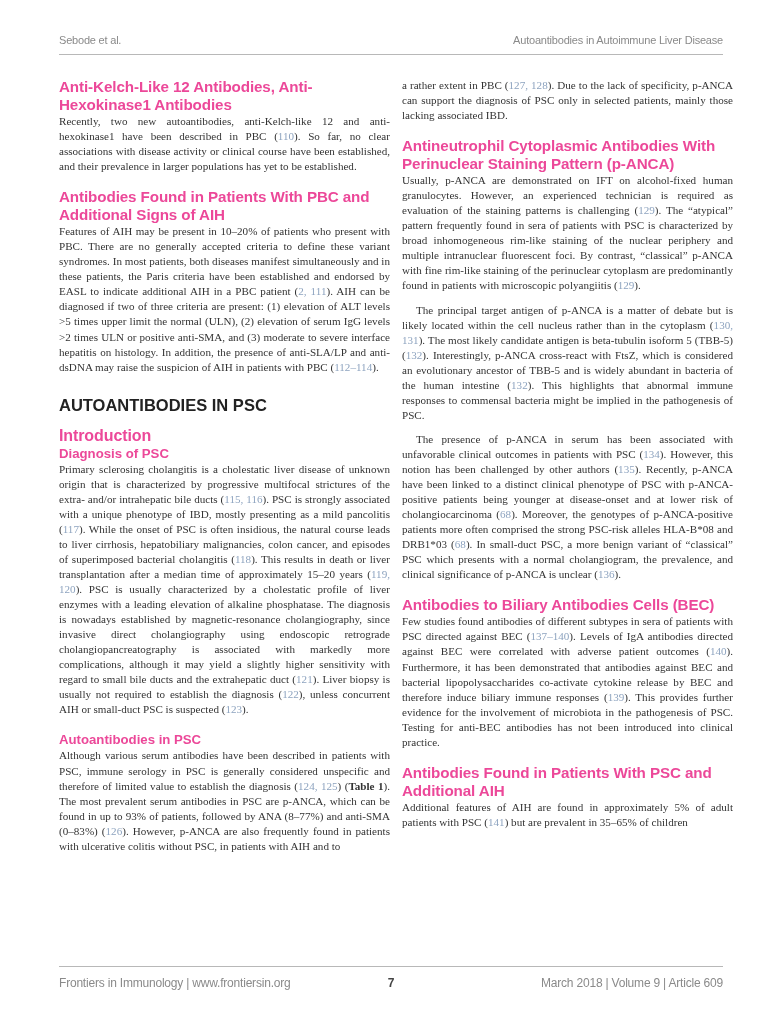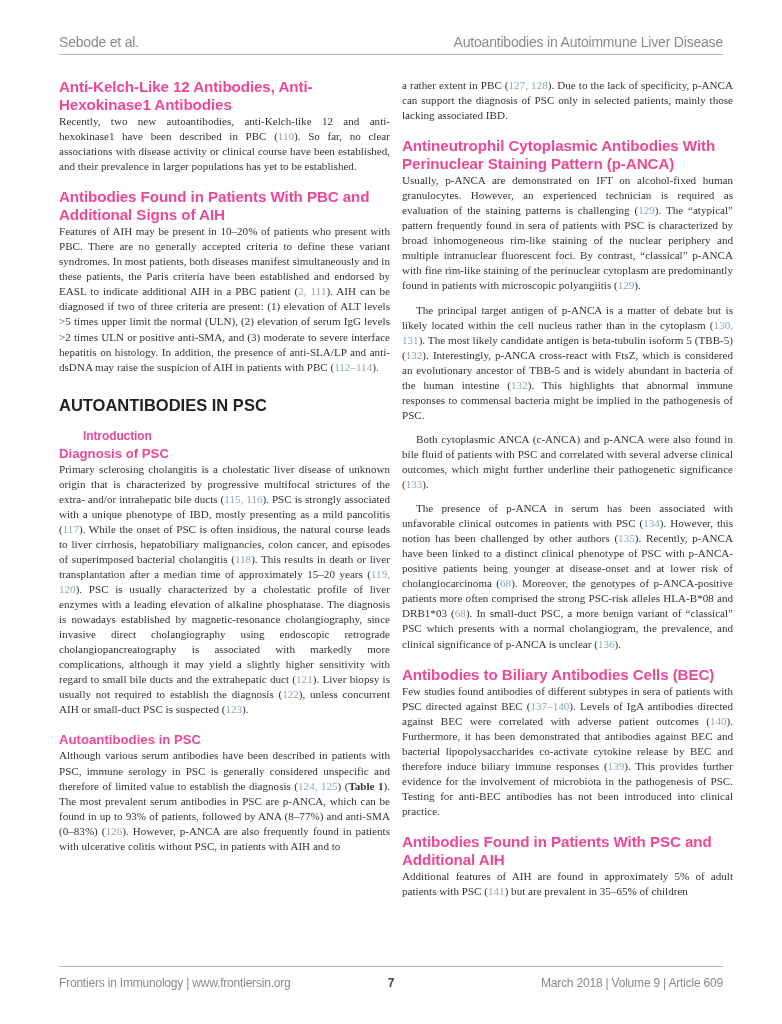--- a/index.html
+++ b/index.html
@@ -1,18 +1,18 @@
 <!DOCTYPE html>
 <html><head>
 <meta charset="utf-8">
 <style>
   html, body { margin:0; padding:0; background:#ffffff; }
   body { width:782px; height:1024px; position:relative; overflow:hidden; color:#2a2a2a; }
   .running-head { position:absolute; left:59px; right:59px; top:34px; height:20px;
-    font-family:"Liberation Sans", sans-serif; font-size:14px; color:#8a8a8a; letter-spacing:-0.2px; }
+    font-family:"Liberation Sans", sans-serif; font-size:11px; color:#8a8a8a; letter-spacing:-0.2px; }
   .running-head .l { position:absolute; left:0; top:0; }
   .running-head .r { position:absolute; right:0; top:0; }
   .rule { position:absolute; left:59px; right:59px; height:1px; background:#b8b8b8; }
   .col { position:absolute; top:78px; width:331px; font-family:"Liberation Serif", serif;
     font-size:11.1px; line-height:15.05px; color:#333; }
   .col.left { left:59px; }
   .col.right { left:402px; }
   .col p { margin:0; text-align:justify; hyphens:manual; }
   .col p.indent { text-indent:14px;margin-top:9px; }
   .h2 { font-family:"Liberation Sans", sans-serif; font-weight:bold; font-size:15.2px; line-height:18px;
@@ -45,21 +45,21 @@
   <div class="gap"></div>
 
   <h2 class="h2">Antibodies Found in Patients With PBC and Additional Signs of AIH</h2>
   <p>
     <span>Features of AIH may be present in 10–20% of patients who present with PBC. There are no generally accepted criteria to define these variant syndromes. In most patients, both diseases manifest simultaneously and in these patients, the Paris criteria have been established and endorsed by EASL to indicate additional AIH in a PBC patient (</span><a class="ref">2, 111</a><span>). AIH can be diagnosed if two of three criteria are present: (1) elevation of ALT levels &gt;5 times upper limit the normal (ULN), (2) elevation of serum IgG levels &gt;2 times ULN or positive anti-SMA, and (3) moderate to severe interface hepatitis on histology. In addition, the presence of anti-SLA/LP and anti-dsDNA may raise the suspicion of AIH in patients with PBC (</span><a class="ref">112–114</a><span>).</span>
   </p>
   <div class="gap" style="height:20px;"></div>
 
   <h1 class="h1">AUTOANTIBODIES IN PSC</h1>
   <div class="gap" style="height:12px;"></div>
-  <h2 class="h2" style="font-size:12px;margin-left:24px;">Introduction</h2>
+  <h2 class="h2" style="font-size:16px;">Introduction</h2>
   <h3 class="h3">Diagnosis of PSC</h3>
   <p>
     <span>Primary sclerosing cholangitis is a cholestatic liver disease of unknown origin that is characterized by progressive multifocal strictures of the extra- and/or intrahepatic bile ducts (</span><a class="ref">115, 116</a><span>). PSC is strongly associated with a unique phenotype of IBD, mostly presenting as a mild pancolitis (</span><a class="ref">117</a><span>). While the onset of PSC is often insidious, the natural course leads to liver cirrhosis, hepatobiliary malignancies, colon cancer, and episodes of superimposed bacterial cholangitis (</span><a class="ref">118</a><span>). This results in death or liver transplantation after a median time of approximately 15–20 years (</span><a class="ref">119, 120</a><span>). PSC is usually characterized by a cholestatic profile of liver enzymes with a leading elevation of alkaline phosphatase. The diagnosis is nowadays established by magnetic-resonance cholangiography, since invasive direct cholangiography using endoscopic retrograde cholangiopancreatography is associated with markedly more complications, although it may yield a slightly higher sensitivity with regard to small bile ducts and the extrahepatic duct (</span><a class="ref">121</a><span>). Liver biopsy is usually not required to establish the diagnosis (</span><a class="ref">122</a><span>), unless concurrent AIH or small-duct PSC is suspected (</span><a class="ref">123</a><span>).</span>
   </p>
   <div class="gap"></div>
 
   <h3 class="h3">Autoantibodies in PSC</h3>
   <p>
     <span>Although various serum antibodies have been described in patients with PSC, immune serology in PSC is generally considered unspecific and therefore of limited value to establish the diagnosis (</span><a class="ref">124, 125</a><span>) (</span><b>Table 1</b><span>). The most prevalent serum antibodies in PSC are p-ANCA, which can be found in up to 93% of patients, followed by ANA (8–77%) and anti-SMA (0–83%) (</span><a class="ref">126</a><span>). However, p-ANCA are also frequently found in patients with ulcerative colitis without PSC, in patients with AIH and to</span>
   </p>
@@ -72,23 +72,20 @@
   <div class="gap"></div>
 
   <h2 class="h2">Antineutrophil Cytoplasmic Antibodies With Perinuclear Staining Pattern (p-ANCA)</h2>
   <p>
     <span>Usually, p-ANCA are demonstrated on IFT on alcohol-fixed human granulocytes. However, an experienced technician is required as evaluation of the staining patterns is challenging (</span><a class="ref">129</a><span>). The “atypical” pattern frequently found in sera of patients with PSC is characterized by broad inhomogeneous rim-like staining of the nuclear periphery and multiple intranuclear fluorescent foci. By contrast, “classical” p-ANCA with fine rim-like staining of the perinuclear cytoplasm are predominantly found in patients with microscopic polyangiitis (</span><a class="ref">129</a><span>).</span>
   </p>
   <p class="indent">
     <span>The principal target antigen of p-ANCA is a matter of debate but is likely located within the cell nucleus rather than in the cytoplasm (</span><a class="ref">130, 131</a><span>). The most likely candidate antigen is beta-tubulin isoform 5 (TBB-5) (</span><a class="ref">132</a><span>). Interestingly, p-ANCA cross-react with FtsZ, which is considered an evolutionary ancestor of TBB-5 and is widely abundant in bacteria of the human intestine (</span><a class="ref">132</a><span>). This highlights that abnormal immune responses to commensal bacteria might be implied in the pathogenesis of PSC.</span>
   </p>
   <p class="indent">
-    <span>Both cytoplasmic ANCA (c-ANCA) and p-ANCA were also found in bile fluid of patients with PSC and correlated with several adverse clinical outcomes, which might further underline their pathogenetic significance (</span><a class="ref">133</a><span>).</span>
-  </p>
-  <p class="indent">
     <span>The presence of p-ANCA in serum has been associated with unfavorable clinical outcomes in patients with PSC (</span><a class="ref">134</a><span>). However, this notion has been challenged by other authors (</span><a class="ref">135</a><span>). Recently, p-ANCA have been linked to a distinct clinical phenotype of PSC with p-ANCA-positive patients being younger at disease-onset and at lower risk of cholangiocarcinoma (</span><a class="ref">68</a><span>). Moreover, the genotypes of p-ANCA-positive patients more often comprised the strong PSC-risk alleles HLA-B*08 and DRB1*03 (</span><a class="ref">68</a><span>). In small-duct PSC, a more benign variant of “classical” PSC which presents with a normal cholangiogram, the prevalence, and clinical significance of p-ANCA is unclear (</span><a class="ref">136</a><span>).</span>
   </p>
   <div class="gap"></div>
 
   <h2 class="h2">Antibodies to Biliary Antibodies Cells (BEC)</h2>
   <p>
     <span>Few studies found antibodies of different subtypes in sera of patients with PSC directed against BEC (</span><a class="ref">137–140</a><span>). Levels of IgA antibodies directed against BEC were correlated with adverse patient outcomes (</span><a class="ref">140</a><span>). Furthermore, it has been demonstrated that antibodies against BEC and bacterial lipopolysaccharides co-activate cytokine release by BEC and therefore induce biliary immune responses (</span><a class="ref">139</a><span>). This provides further evidence for the involvement of microbiota in the pathogenesis of PSC. Testing for anti-BEC antibodies has not been introduced into clinical practice.</span>
   </p>
   <div class="gap"></div>
 

